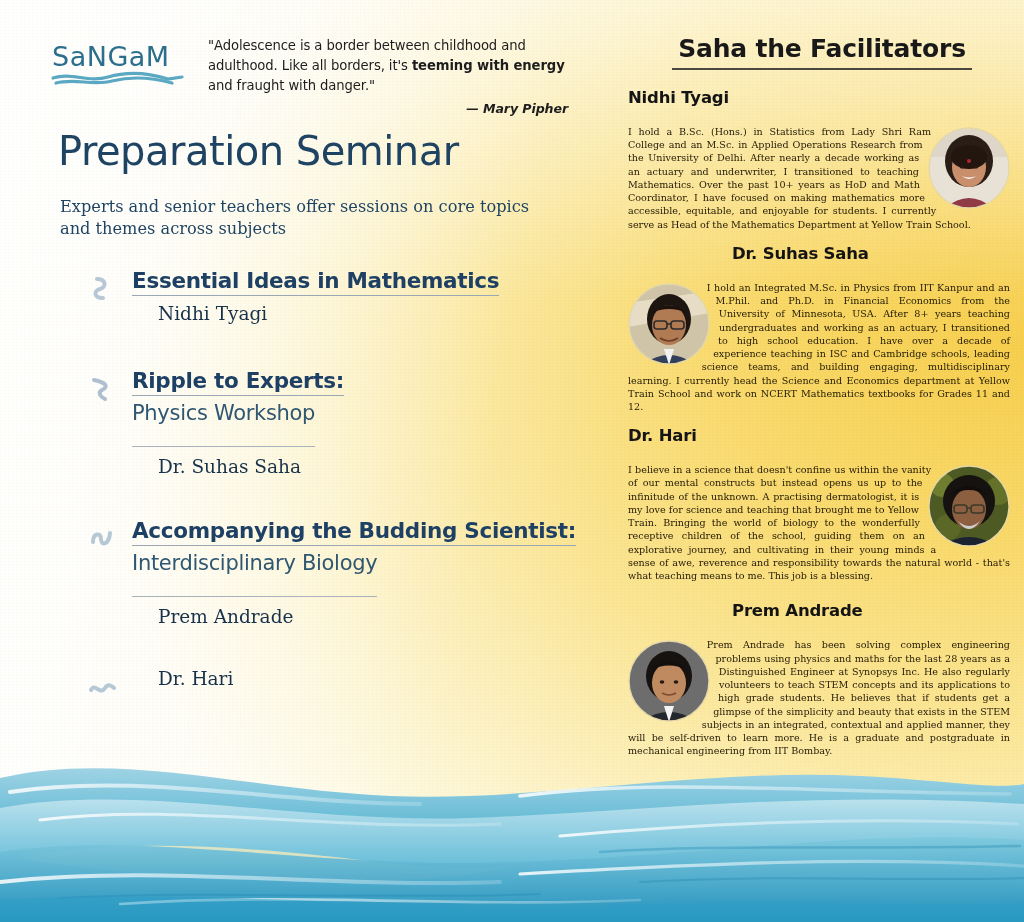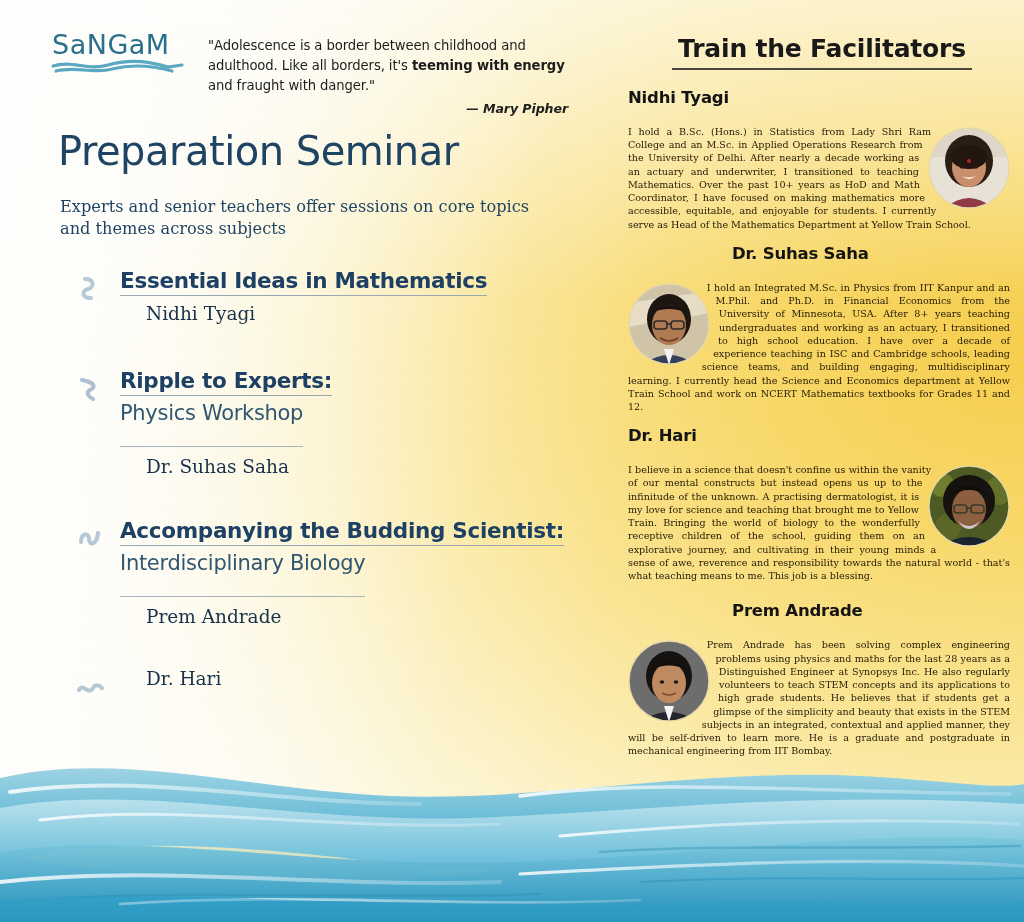--- a/index.html
+++ b/index.html
@@ -35,21 +35,21 @@
 
   
   .ocean{position:absolute;left:0;right:0;bottom:0;height:190px;}
   .ocean svg{display:block;width:1024px;height:190px;}
 
   
   .col-left{position:absolute;left:0;top:0;width:620px;height:810px;}
   .col-right{position:absolute;left:620px;top:0;width:404px;height:800px;}
 
   
-  .logo{position:absolute;left:50px;top:24px;width:140px;height:52px;}
+  .logo{position:absolute;left:50px;top:36px;width:140px;height:52px;}
   .logo svg{display:block;}
 
   
   .quote{
     position:absolute;left:208px;top:36px;width:360px;
     font-size:13.2px;line-height:1.52;color:#1d1d1d;
     font-family:"DejaVu Sans",sans-serif;
     letter-spacing:-.1px;
   }
   .quote b{font-weight:700;}
@@ -65,21 +65,21 @@
     font-size:40px;line-height:1.06;font-weight:400;
     color:#1f4463;letter-spacing:-.5px;
   }
   .subtitle{
     position:absolute;left:60px;top:196px;width:500px;
     font-family:"DejaVu Serif",serif;
     font-size:16.2px;line-height:1.34;color:#1f4463;font-weight:400;
   }
 
   
-  .sessions{position:absolute;left:76px;top:268px;width:520px;}
+  .sessions{position:absolute;left:88px;top:268px;width:520px;}
   .session{position:relative;min-height:62px;}
   .squiggle{
     position:absolute;left:0;top:6px;width:30px;height:30px;
   }
   .squiggle svg{display:block;}
   .s-body{margin-left:44px;}
   .s-title{
     font-family:"DejaVu Sans",sans-serif;
     font-weight:700;font-size:21.5px;line-height:1.2;color:#1d4064;
     display:inline;
@@ -210,21 +210,21 @@
         <div class="s-body">
           <div class="s-speaker">Dr. Hari</div>
         </div>
       </div>
 
     </div>
   </div>
 
   <div class="col-right">
 
-    <div class="meet-head">Train the Facilitators</div>
+    <div class="meet-head">Saha the Facilitators</div>
     <div class="meet-rule"></div>
 
     <div class="facilitators">
 
       <div class="fac" style="padding:0 0 4px 0;">
         <div class="bio-wrap">
           <div class="fac-name">Nidhi Tyagi</div>
           <div class="clearfix">
             <span class="avatar fl-right" style="position:relative;top:0;right:0;float:right;">
               <svg viewBox="0 0 82 82" xmlns="http://www.w3.org/2000/svg" aria-hidden="true">

